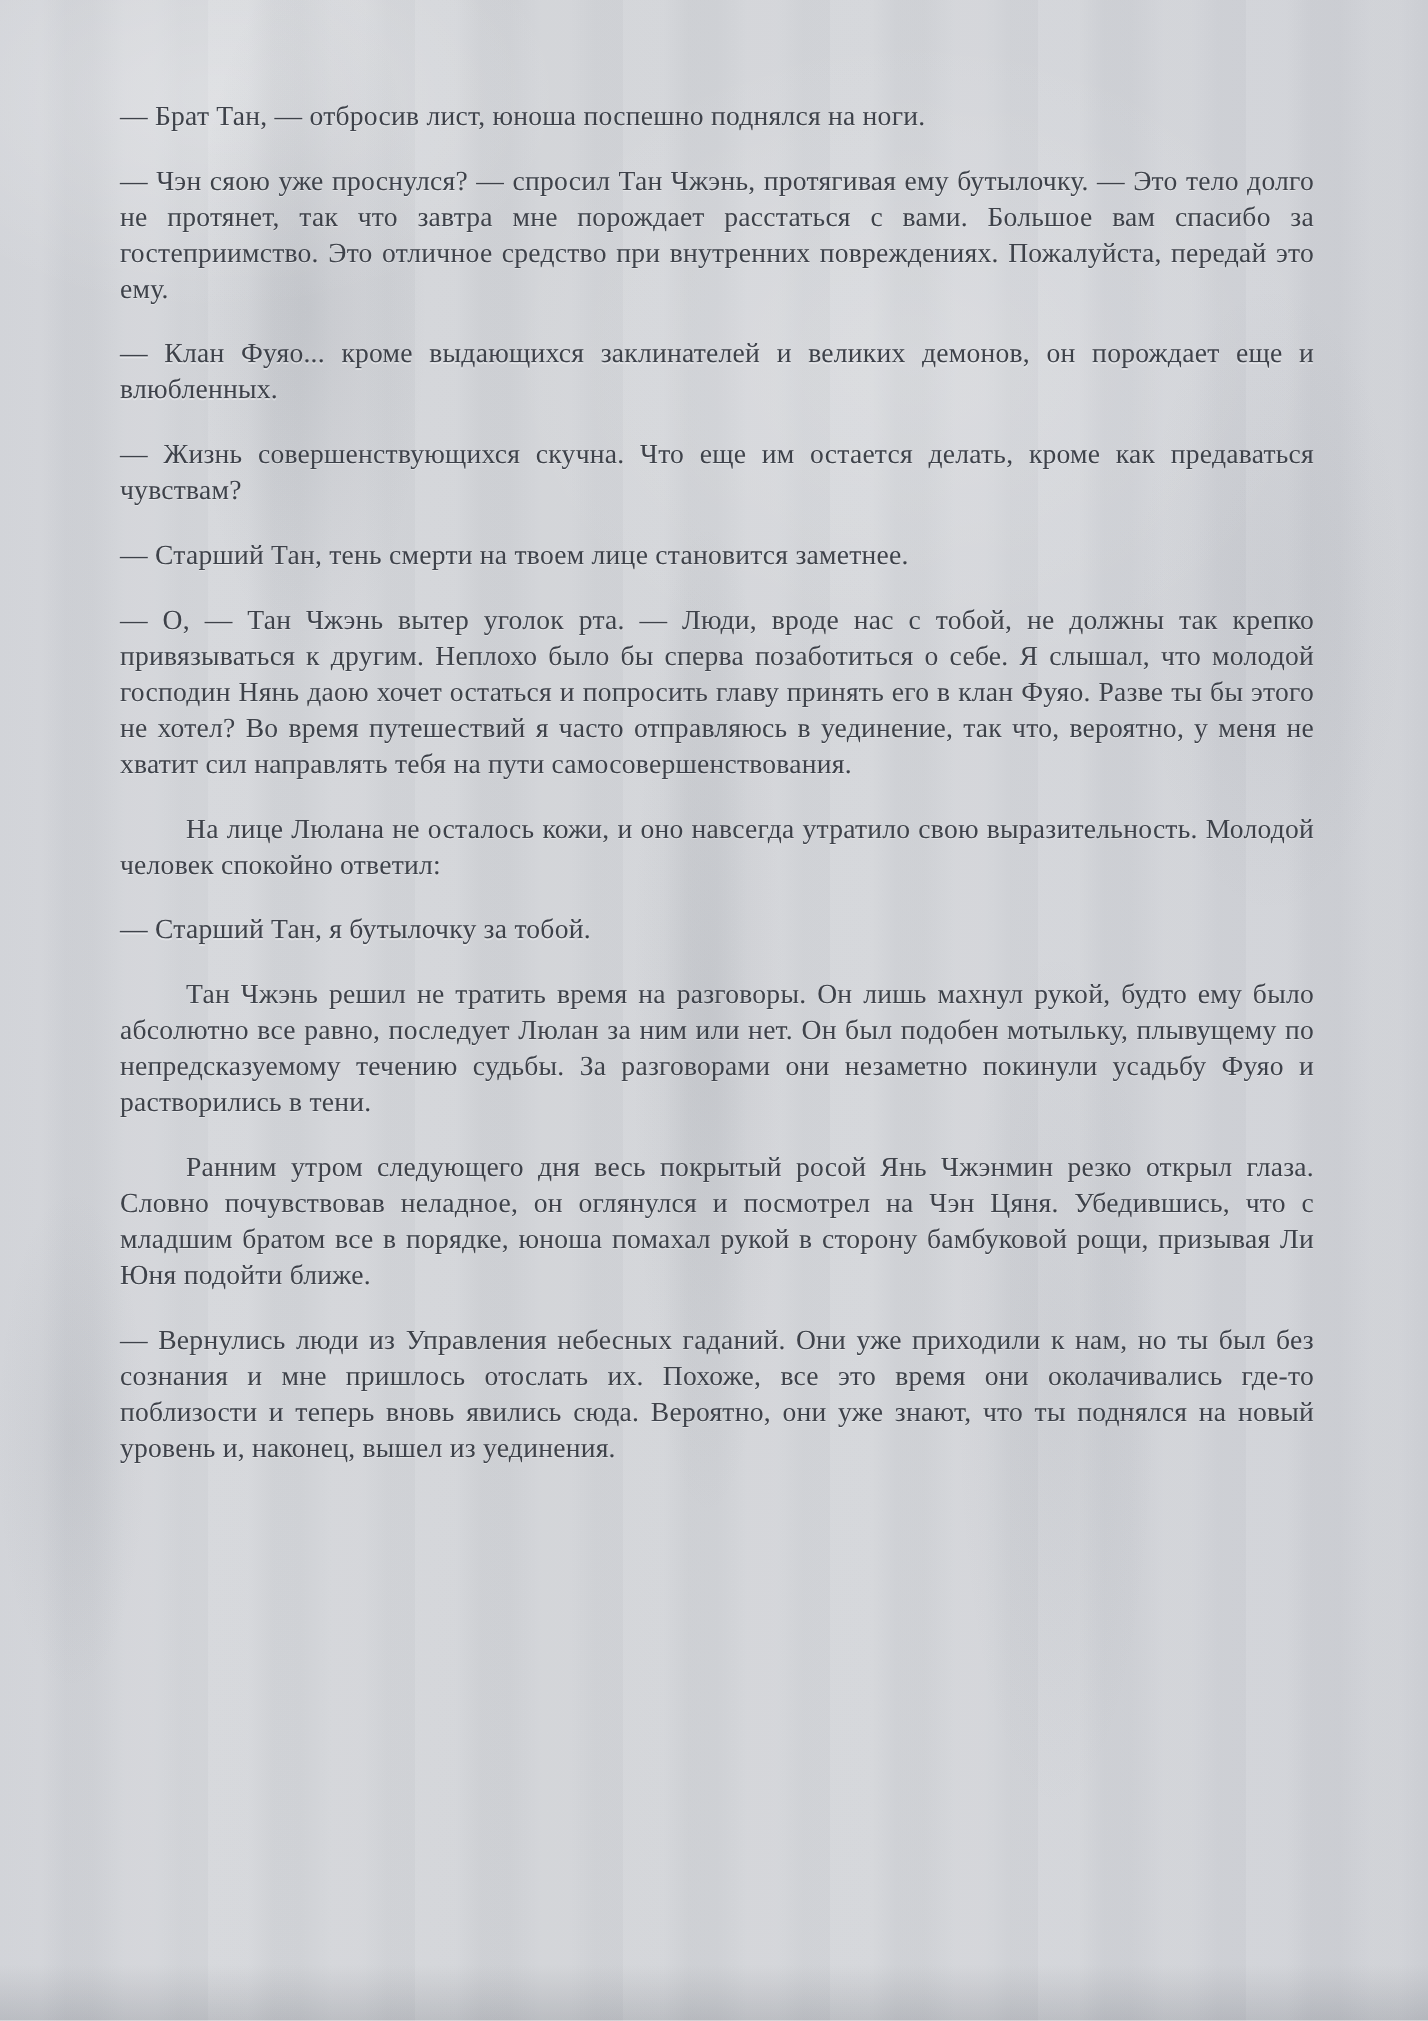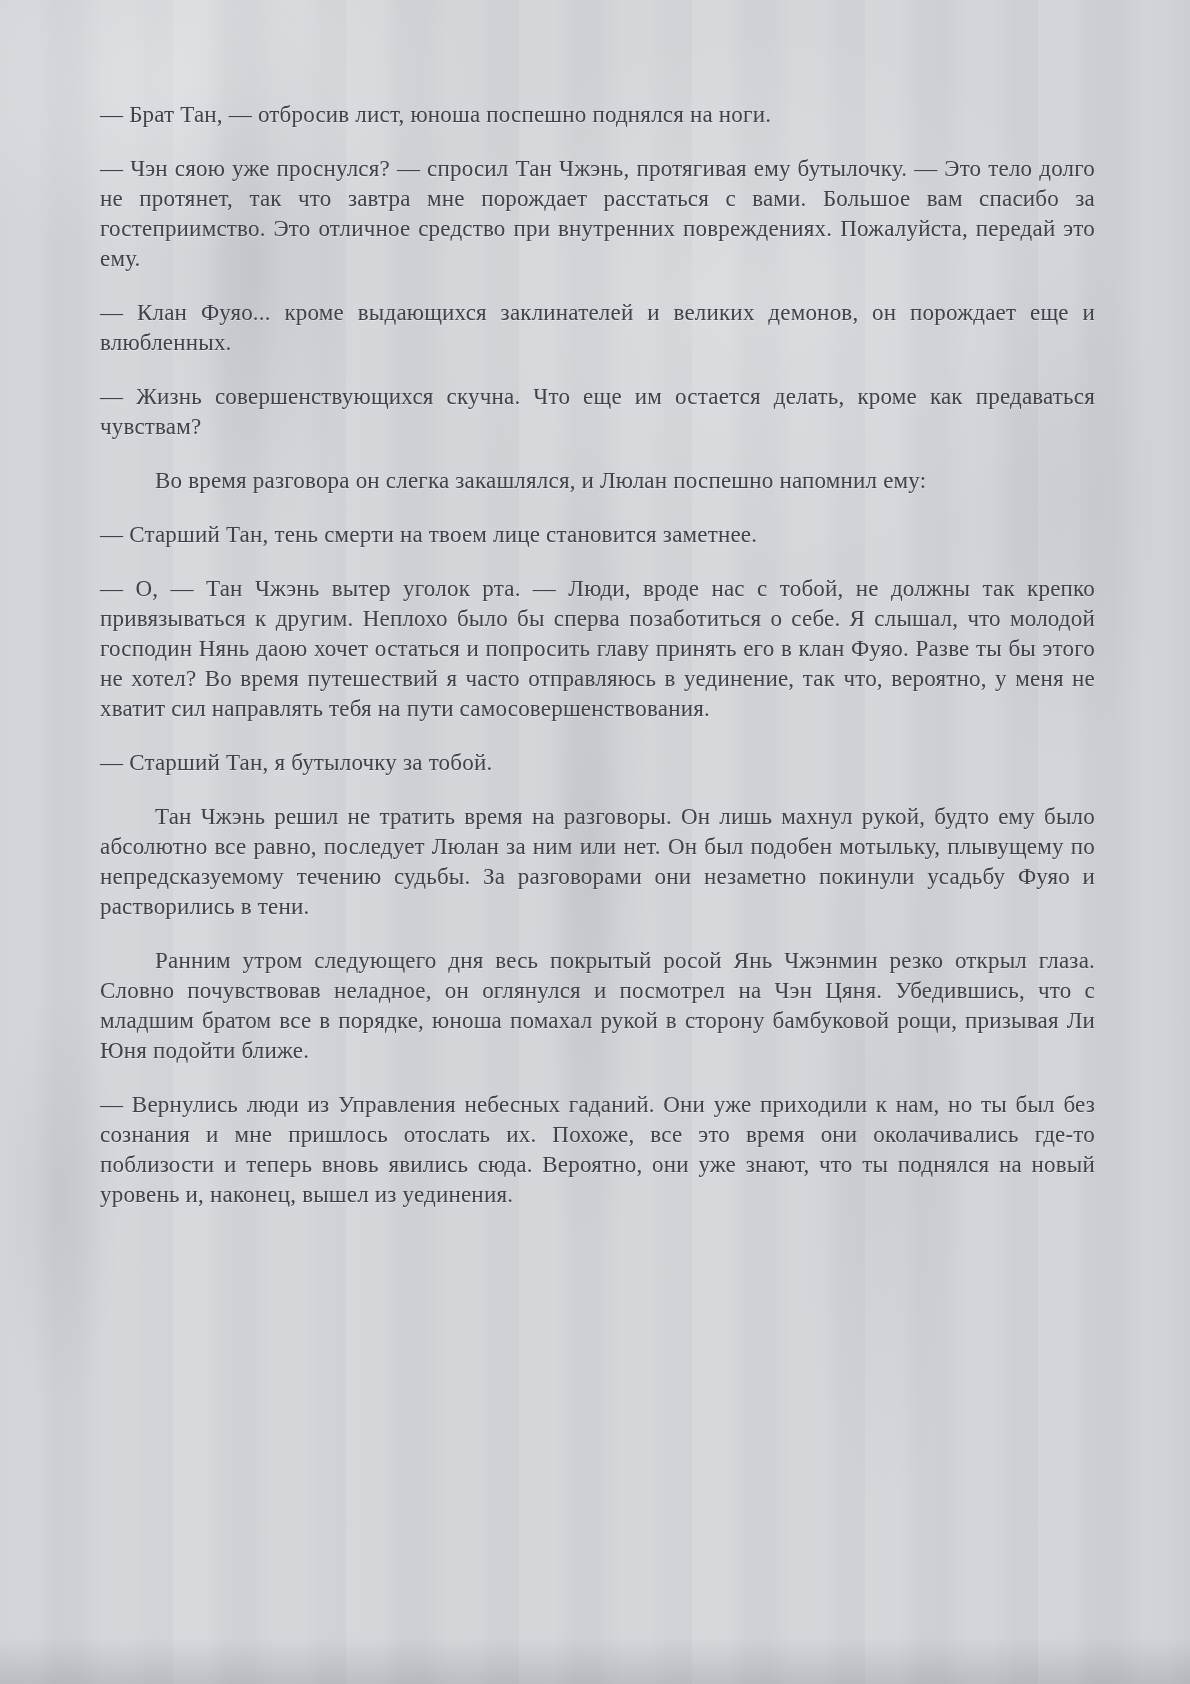--- a/index.html
+++ b/index.html
@@ -31,21 +31,20 @@
         rgba(60,66,78,0.030) 55px,   rgba(60,66,78,0.030) 78px,
         rgba(255,255,255,0.035) 105px, rgba(255,255,255,0.035) 128px,
         rgba(60,66,78,0.022) 150px,  rgba(60,66,78,0.022) 173px),
       linear-gradient(90deg, #d0d2d7 0%, #d5d7db 14%, #d2d4d8 38%, #d4d6da 62%, #d1d3d8 86%, #cfd1d6 100%);
   }
   .text-column {
     position: absolute;
     left: 100px;
     top: 82px;
     width: 995px;
-    margin-top: 18px;
   }
   .para {
     margin: 0 0 24px 0;
     font-size: 23px;
     line-height: 30px;
     text-align: justify;
     letter-spacing: 0.2px;
     color: #3e424a;
     text-shadow: 0 1px 0 rgba(255,255,255,0.38);
   }
@@ -58,21 +57,21 @@
 </style>
 </head>
 <body>
 
 <div class="page">
   <div class="text-column">
     <p class="para dialogue">— Брат Тан, — отбросив лист, юноша поспешно поднялся на ноги.</p>
     <p class="para dialogue">— Чэн сяою уже проснулся? — спросил Тан Чжэнь, протягивая ему бутылочку. — Это тело долго не протянет, так что завтра мне порождает расстаться с вами. Большое вам спасибо за гостеприимство. Это отличное средство при внутренних повреждениях. Пожалуйста, передай это ему.</p>
     <p class="para dialogue">— Клан Фуяо... кроме выдающихся заклинателей и великих демонов, он порождает еще и влюбленных.</p>
     <p class="para dialogue">— Жизнь совершенствующихся скучна. Что еще им остается делать, кроме как предаваться чувствам?</p>
-    <p class="para narrative">Во время разговора он слегка закашлялся, и Люлан поспешно напомнил ему:</p>
     <p class="para dialogue">— Старший Тан, тень смерти на твоем лице становится заметнее.</p>
     <p class="para dialogue">— О, — Тан Чжэнь вытер уголок рта. — Люди, вроде нас с тобой, не должны так крепко привязываться к другим. Неплохо было бы сперва позаботиться о себе. Я слышал, что молодой господин Нянь даою хочет остаться и попросить главу принять его в клан Фуяо. Разве ты бы этого не хотел? Во время путешествий я часто отправляюсь в уединение, так что, вероятно, у меня не хватит сил направлять тебя на пути самосовершенствования.</p>
+    <p class="para narrative">На лице Люлана не осталось кожи, и оно навсегда утратило свою выразительность. Молодой человек спокойно ответил:</p>
     <p class="para dialogue">— Старший Тан, я бутылочку за тобой.</p>
     <p class="para narrative">Тан Чжэнь решил не тратить время на разговоры. Он лишь махнул рукой, будто ему было абсолютно все равно, последует Люлан за ним или нет. Он был подобен мотыльку, плывущему по непредсказуемому течению судьбы. За разговорами они незаметно покинули усадьбу Фуяо и растворились в тени.</p>
     <p class="para narrative">Ранним утром следующего дня весь покрытый росой Янь Чжэнмин резко открыл глаза. Словно почувствовав неладное, он оглянулся и посмотрел на Чэн Цяня. Убедившись, что с младшим братом все в порядке, юноша помахал рукой в сторону бамбуковой рощи, призывая Ли Юня подойти ближе.</p>
     <p class="para dialogue">— Вернулись люди из Управления небесных гаданий. Они уже приходили к нам, но ты был без сознания и мне пришлось отослать их. Похоже, все это время они околачивались где-то поблизости и теперь вновь явились сюда. Вероятно, они уже знают, что ты поднялся на новый уровень и, наконец, вышел из уединения.</p>
   </div>
 </div>
 
 </body></html>

